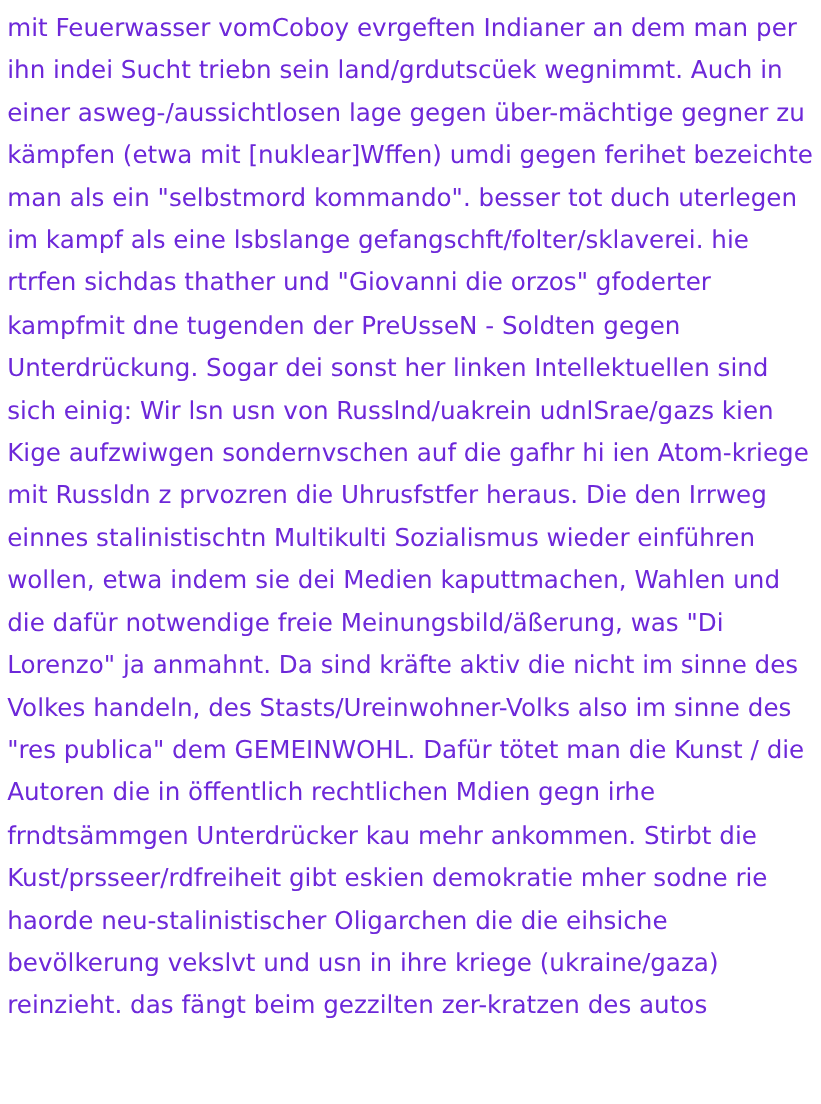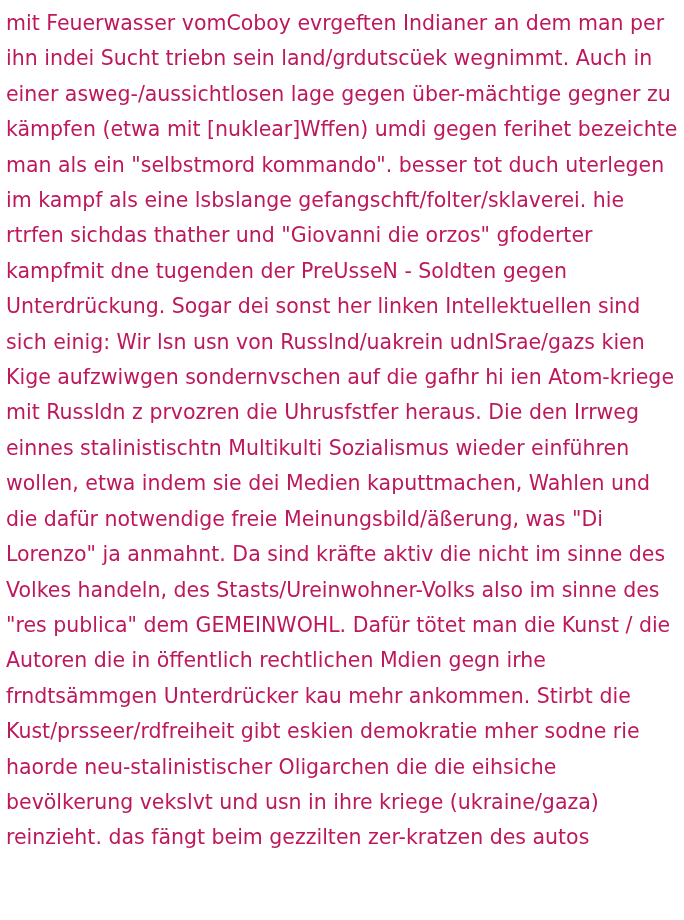--- a/index.html
+++ b/index.html
@@ -17,21 +17,21 @@
     box-sizing: border-box;
     width: 684px;
     height: 920px;
     padding: 6px 6px 0 6px;
     background: #ffffff;
   }
   .body-text {
     font-family: "DejaVu Sans", sans-serif;
     font-size: 20.5px;
     line-height: 35.4px;
-    color: #be185d;
+    color: #6d28d9;
     text-align: left;
     letter-spacing: 0px;
     word-spacing: 0px;
     white-space: pre-wrap;
   }
 </style>
 </head>
 <body>
 
 <div class="page">

